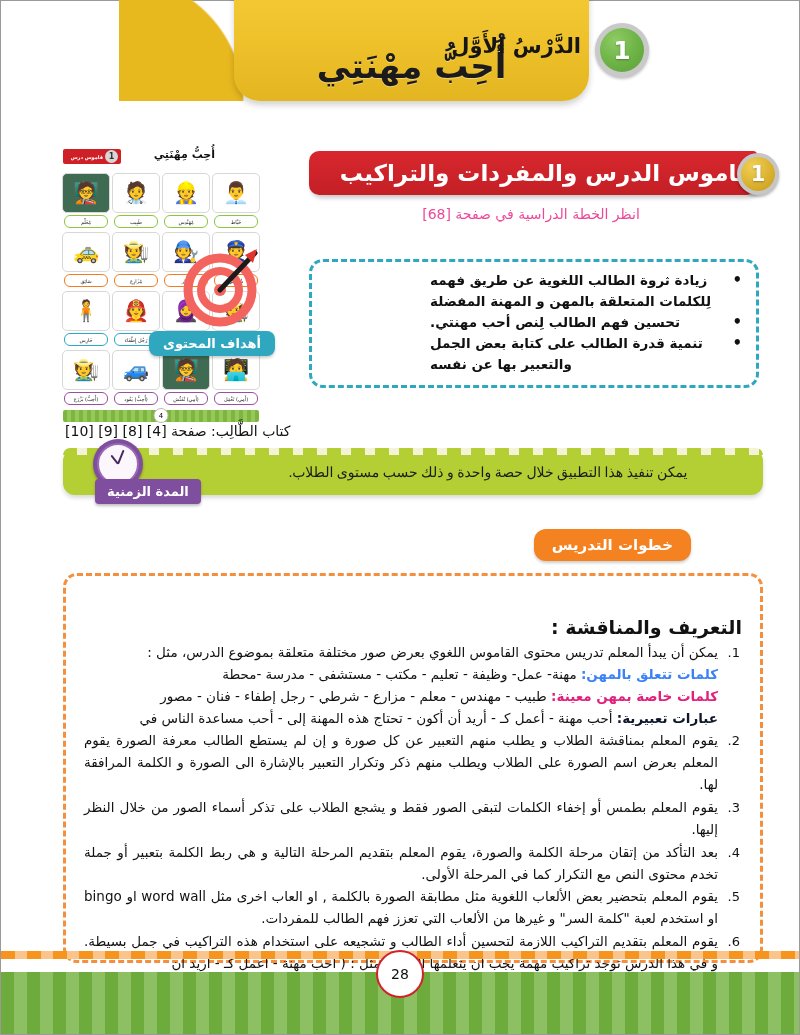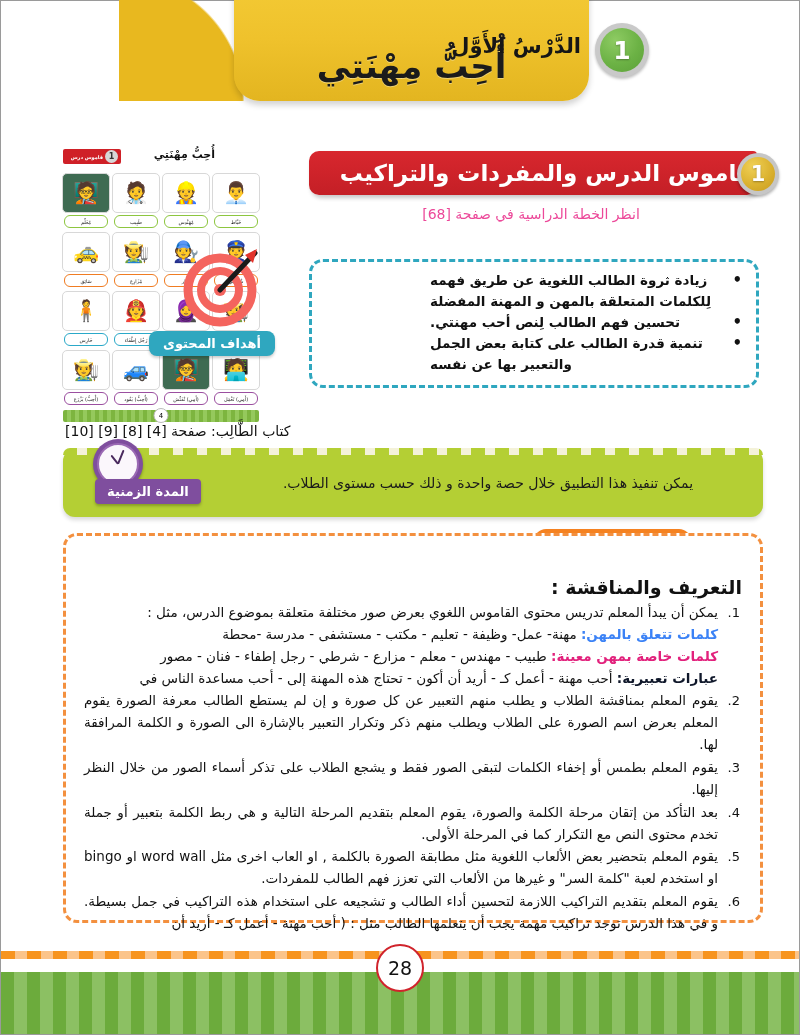--- a/index.html
+++ b/index.html
@@ -143,25 +143,25 @@
     position:absolute;top:244px;left:178px;width:86px;height:86px;
   }
   .obj-tab{
     position:absolute;top:330px;left:148px;
     background:#2fa7bf;color:#fff;font-size:13px;font-weight:700;
     padding:5px 14px;border-radius:8px;box-shadow:0 2px 3px rgba(0,0,0,.2);
   }
 
   
   .green-bar{
-    position:absolute;top:448px;right:36px;left:62px;height:68px;
+    position:absolute;top:448px;right:36px;left:62px;height:46px;
     background:#b4cf34;border-radius:12px;
     box-shadow:0 3px 4px rgba(0,0,0,.15);
     display:flex;align-items:center;justify-content:center;
-    padding-left:150px;box-sizing:border-box;
+    padding-left:150px;box-sizing:border-box;font-family:Liberation Serif, serif;
   }
   .green-bar span{font-size:14px;color:#1a1a1a;}
   .green-dash{
     position:absolute;top:447px;right:36px;left:62px;height:7px;
     background:repeating-linear-gradient(90deg,#b4cf34 0 14px,#f4f2d9 14px 24px);
     border-radius:10px 10px 0 0;
   }
   .clock{
     position:absolute;top:438px;left:92px;width:50px;height:50px;border-radius:50%;
     background:#7f4e9e;box-shadow:0 2px 3px rgba(0,0,0,.3);
@@ -177,21 +177,21 @@
   .clock .mh{width:2px;height:15px;left:50%;top:4px;transform-origin:bottom center;
     transform:translateX(-50%) rotate(22deg);}
   .time-tab{
     position:absolute;top:478px;left:62px;
     background:#7f4e9e;color:#fff;font-size:13px;font-weight:700;
     padding:5px 12px;border-radius:4px;box-shadow:0 2px 3px rgba(0,0,0,.25);margin-left:32px;
   }
 
   
   .steps-box{
-    position:absolute;top:532px;right:36px;left:62px;height:390px;
+    position:absolute;top:572px;right:36px;left:62px;height:390px;
     border:3px dashed #f3903f;border-radius:14px;background:#fff;box-sizing:border-box;
     padding:40px 18px 10px 18px;
   }
   .steps-tab{
     position:absolute;top:528px;right:108px;
     background:#f58220;color:#fff;font-size:15px;font-weight:700;
     padding:7px 18px;border-radius:12px;box-shadow:0 2px 3px rgba(0,0,0,.2);
   }
   .steps-h{
     font-size:19px;font-weight:700;color:#111;text-align:right;margin:0 0 4px 0;
@@ -214,24 +214,24 @@
   
   .foot-orange{
     position:absolute;left:0;right:0;bottom:75px;height:8px;
     background:repeating-linear-gradient(90deg,#f7941e 0 14px,#fbc48a 14px 26px);
   }
   .foot-green{
     position:absolute;left:0;right:0;bottom:0;height:62px;
     background:repeating-linear-gradient(90deg,#6cab3c 0 13px,#8cc063 13px 26px);
   }
   .page-num{
-    position:absolute;left:50%;transform:translateX(-50%);bottom:42px;
+    position:absolute;left:50%;transform:translateX(-50%);bottom:36px;
     width:44px;height:44px;border-radius:50%;background:#fff;border:2px solid #d0242c;
     display:flex;align-items:center;justify-content:center;
-    font-size:19px;color:#111;z-index:3;
+    font-size:14px;color:#111;z-index:3;
   }
 </style>
 </head>
 <body>
 
 <div class="page">
 
   <div class="banner-swoop"></div>
   <div class="banner">
     <div class="banner-title">أُحِبُّ مِهْنَتِي</div>

